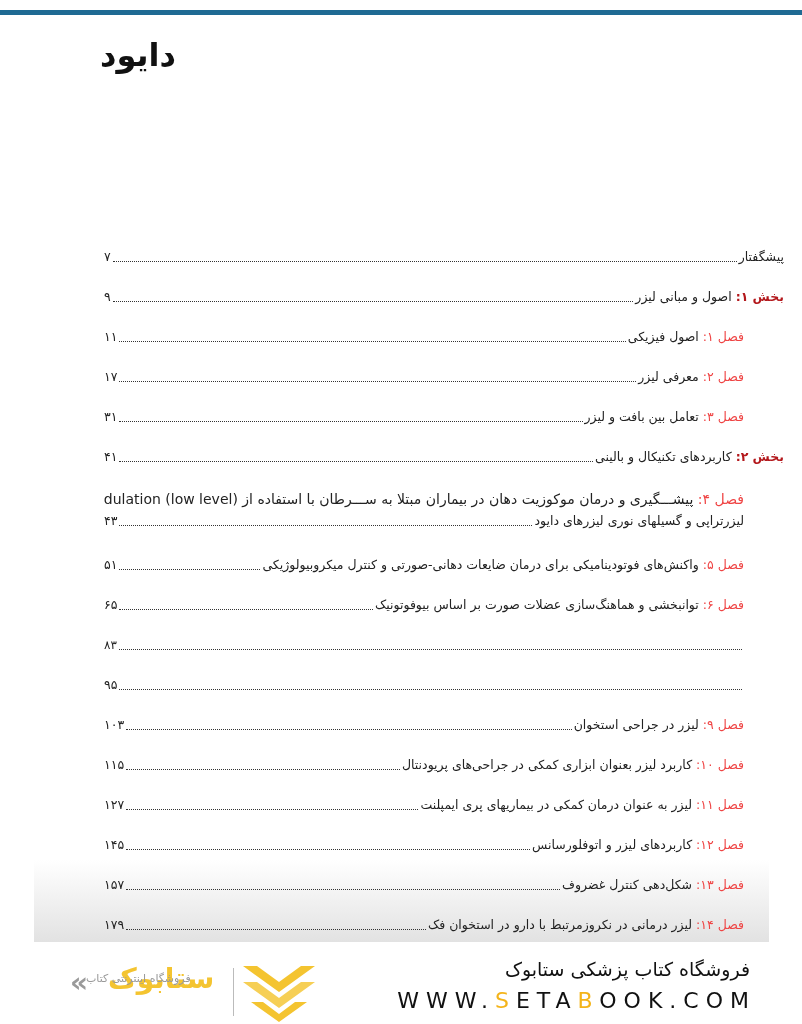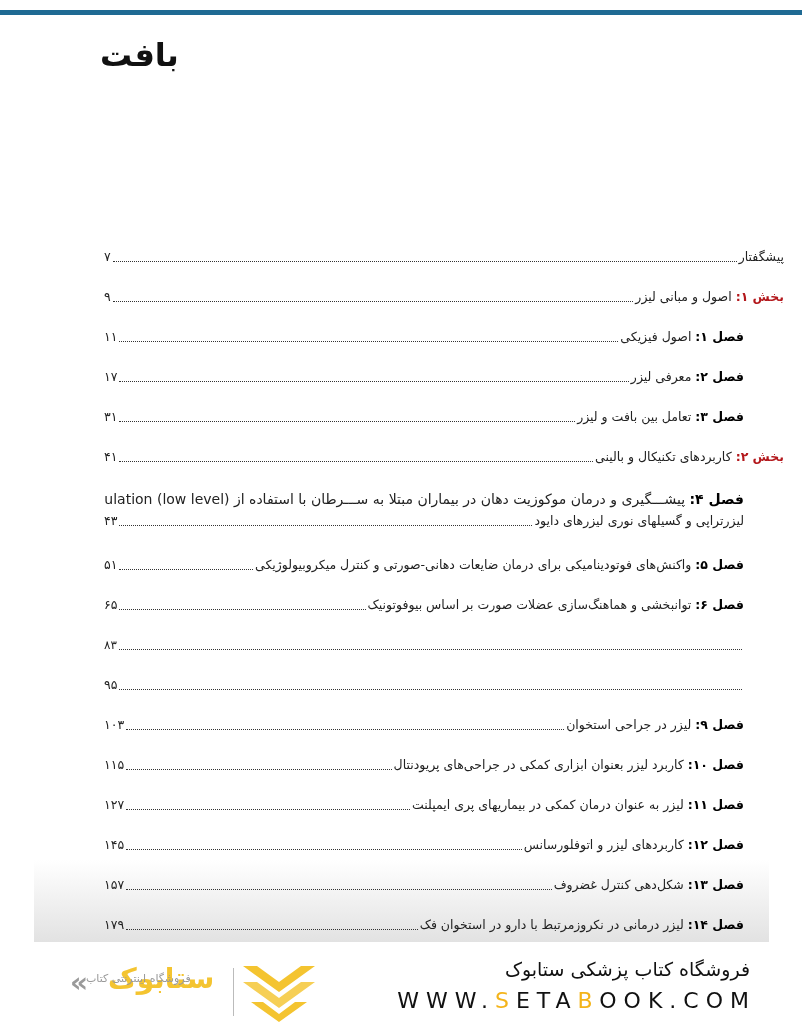--- a/index.html
+++ b/index.html
@@ -23,41 +23,41 @@
     position:absolute; direction:rtl; display:flex; align-items:baseline;
     font-size:12.5px; line-height:18px; white-space:nowrap;
   }
   .entry .title { flex:0 0 auto; }
   .entry .dots {
     flex:1 1 auto; overflow:hidden; margin:0 2px;
     border-bottom:1.5px dotted #333; height:1px; align-self:flex-end; margin-bottom:4px;
   }
   .entry .page { flex:0 0 auto; }
   .label-part { font-weight:bold; color:#b3181c; }
-  .label-chap { font-weight:bold; color:#000000; }
+  .label-chap { font-weight:normal; color:#ef4444; }
   .entry-2line { position:absolute; direction:rtl; font-size:12.5px; line-height:26px; }
   .footer-text {
     position:absolute; right:52px; top:958px; direction:rtl;
     font-size:19px; color:#111;
   }
   .footer-url {
     position:absolute; right:46px; top:988px;
     font-family:"DejaVu Sans", sans-serif; font-size:22px; letter-spacing:7px; color:#111;
   }
   .footer-url .hl { color:#f4b41a; }
   .logo-sub { position:absolute; left:86px; top:972px; font-size:11px; color:#999; direction:rtl; }
   .logo-word { position:absolute; left:108px; top:962px; font-size:28px; font-weight:bold; color:#f4c430; direction:rtl; }
   .logo-arrows { position:absolute; left:70px; top:966px; font-size:28px; color:#9a9a9a; font-weight:bold; }
   .logo-sep { position:absolute; left:233px; top:968px; width:1px; height:48px; background:#bbb; }
 </style>
 </head>
 <body>
 
 <div class="top-bar"></div>
-<div class="page-title">بافت</div>
+<div class="page-title">دایود</div>
 
 <div class="toc">
   <div class="toc-shadow"></div>
 
   <div class="entry" style="right:18px; left:104px; top:248px;">
     <span class="title">پیشگفتار</span>
     <span class="dots"></span>
     <span class="page">۷</span>
   </div>
 

